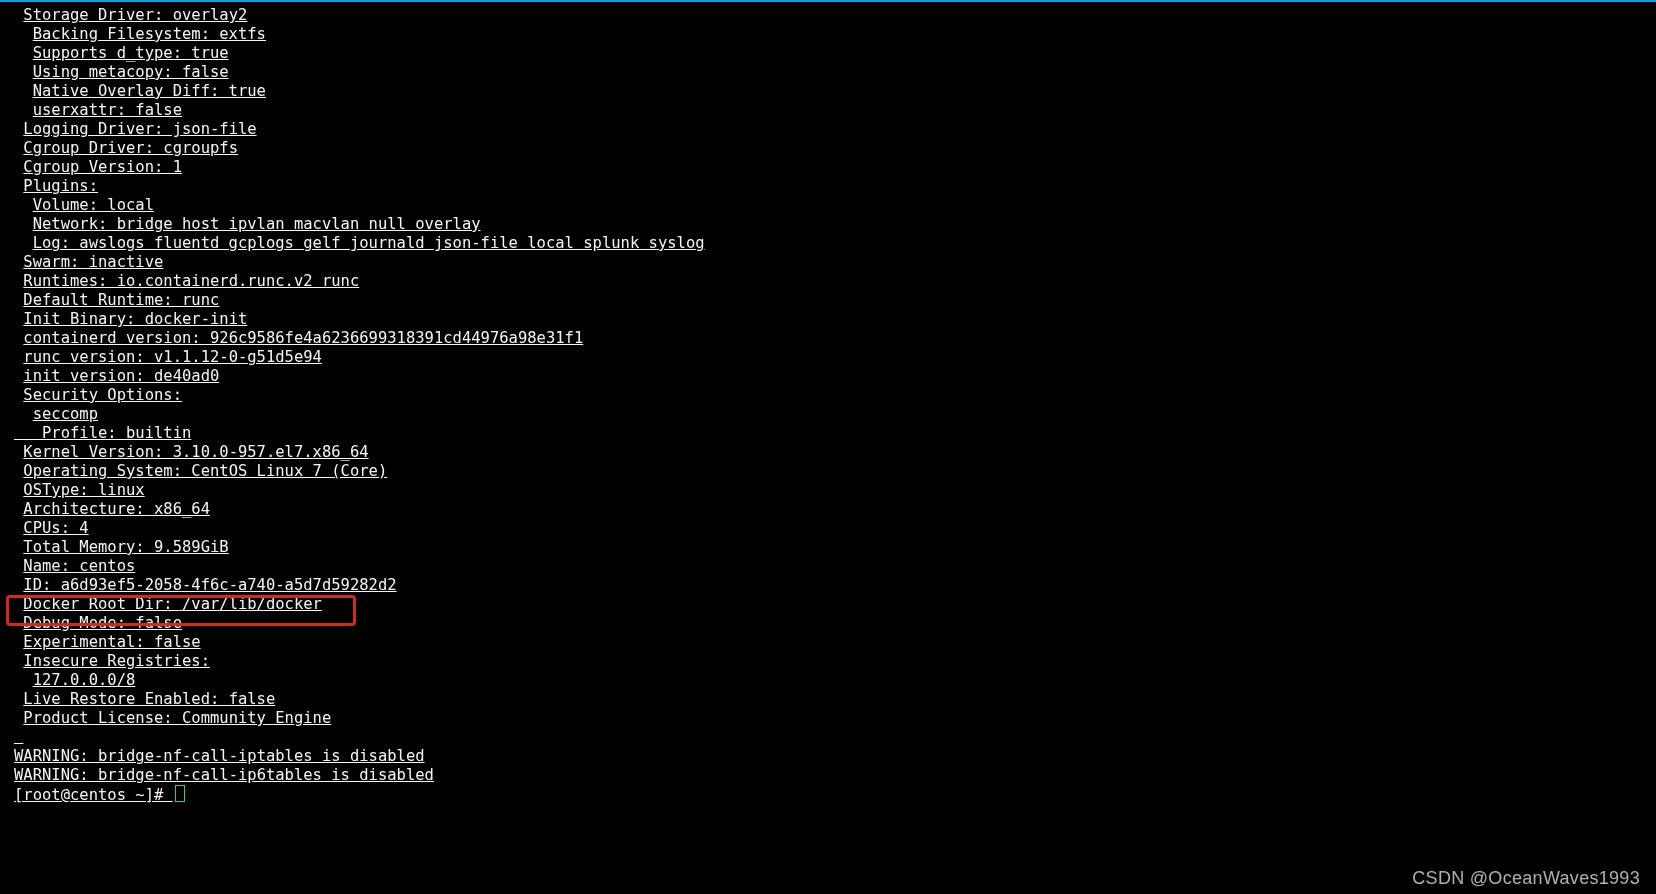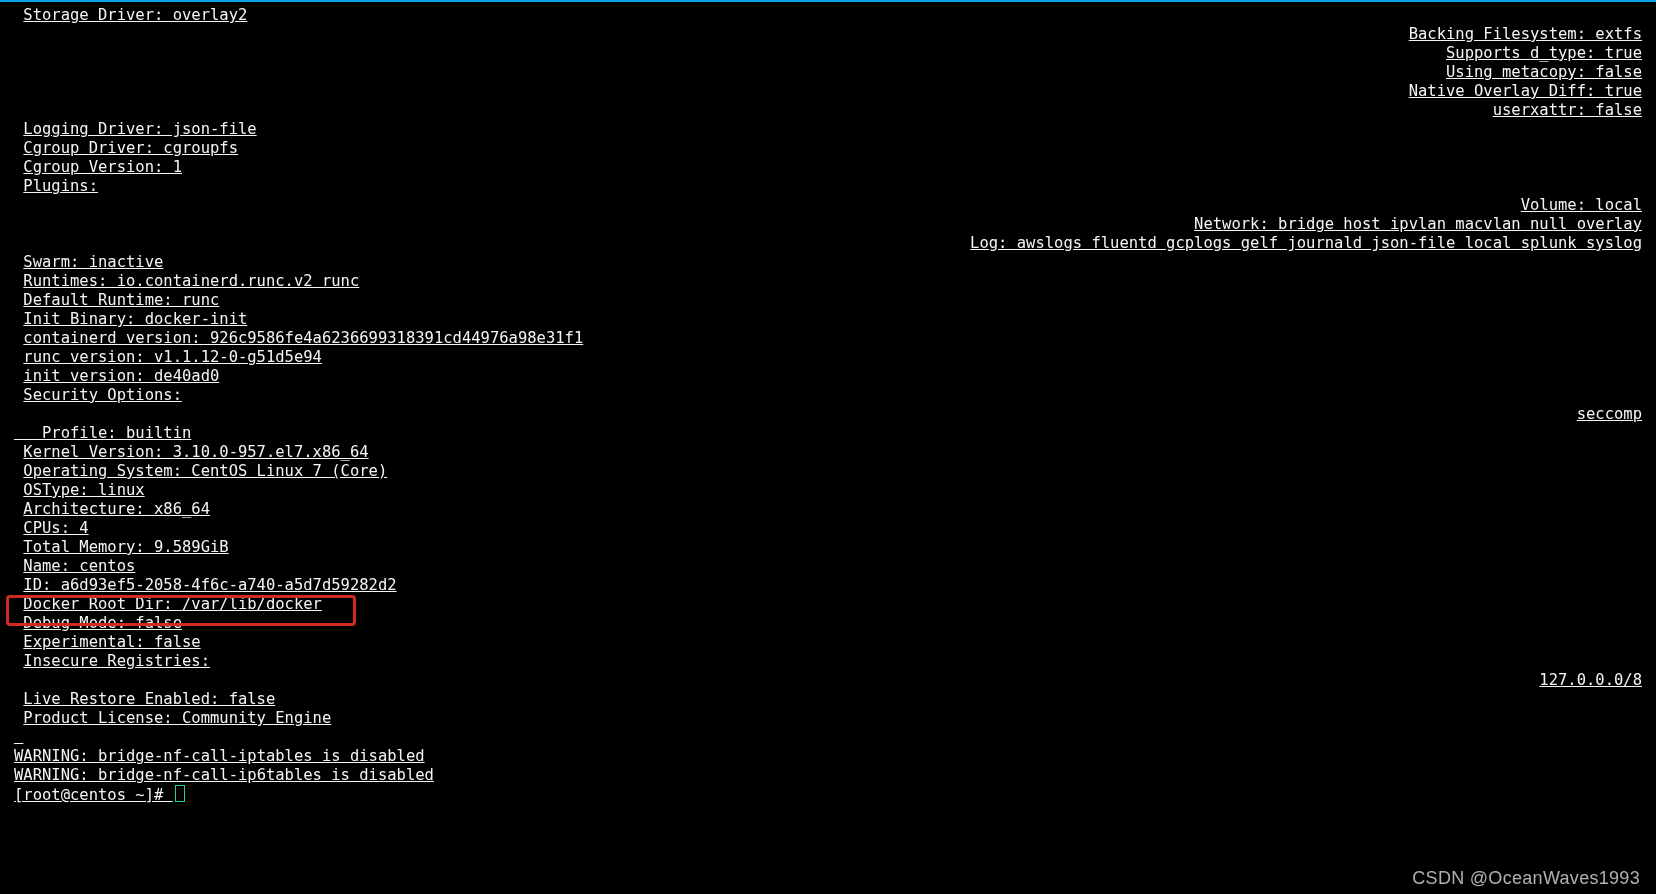--- a/index.html
+++ b/index.html
@@ -24,21 +24,21 @@
   .terminal {
     position: absolute;
     top: 6px;
     left: 14px;
     right: 14px;
     white-space: pre;
     text-decoration: underline;
   }
   .line { display: block; }
   .pad1 { padding-left: 1ch; }
-  .pad2 { padding-left: 2ch; text-align: right; }
+  .pad2 { padding-left: 2ch; }
   .highlight-box {
     position: absolute;
     border: 3px solid #d12a1f;
     border-radius: 4px;
     pointer-events: none;
   }
   .cursor {
     display: inline-block;
     width: 8px;
     height: 15px;

